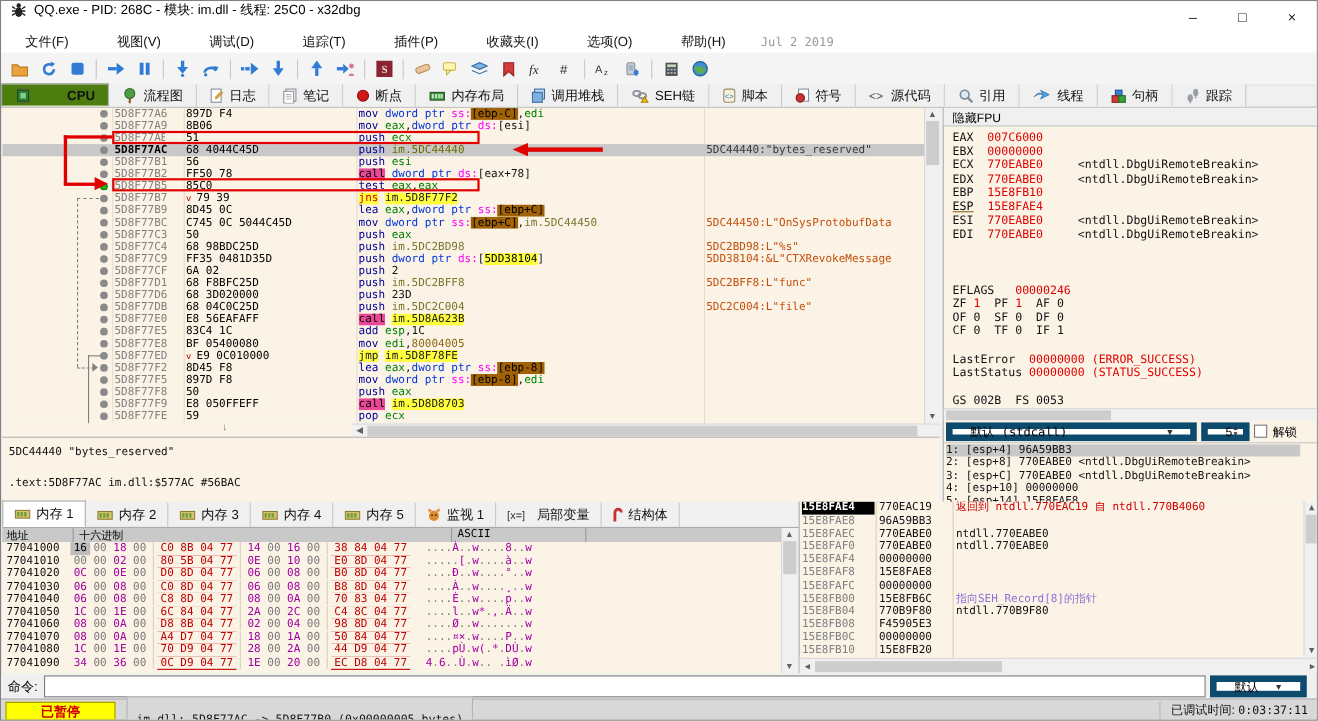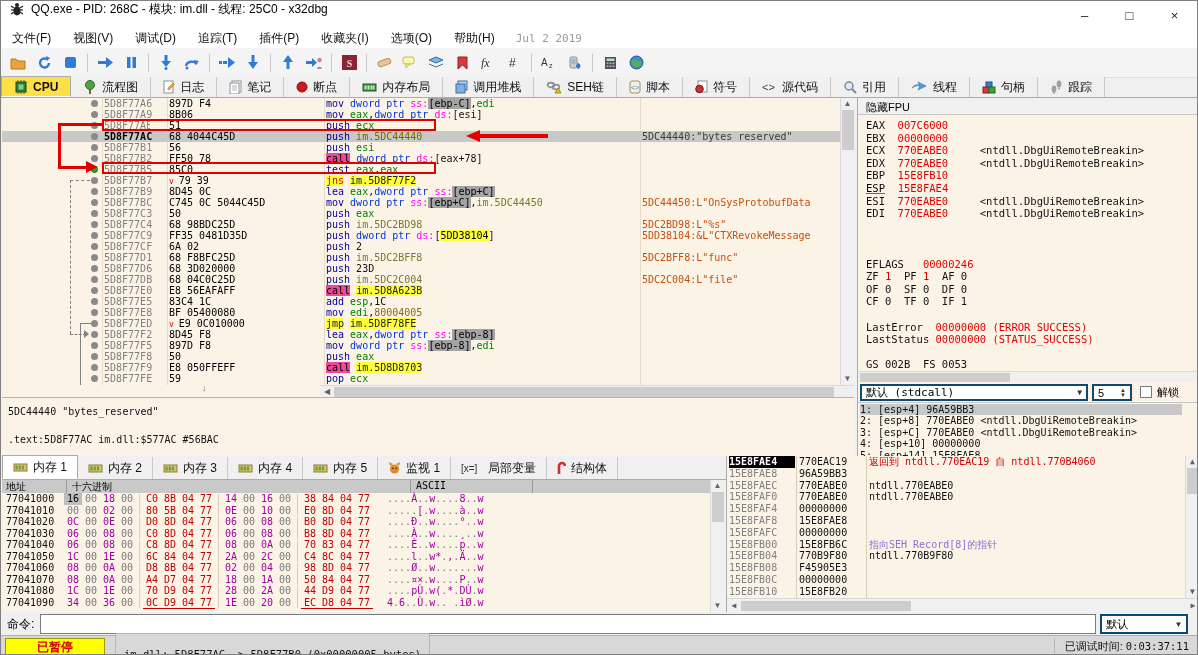--- a/index.html
+++ b/index.html
@@ -7,67 +7,67 @@
   .win{position:relative;width:1198px;height:655px;background:#F0F0F0;border:1px solid #808080;
        font-family:"Liberation Sans",sans-serif;overflow:hidden;}
   
   .titlebar{position:absolute;left:0;top:0;width:100%;height:28px;background:#FFFFFF;display:flex;}
   .titlebar .ticon{margin:0 6px 0 8px;width:16px;height:16px;}
   .titlebar .ttext{font-size:12px;color:#000;}
   .winbtns{position:absolute;right:0;top:0;height:28px;display:flex;}
   .winbtn{width:45px;height:28px;display:flex;align-items:center;justify-content:center;font-size:13px;color:#222;}
   
   .menubar{position:absolute;left:0;top:28px;width:100%;height:19px;background:#FFFFFF;display:flex;align-items:center;font-size:12px;}
-  .menuitem{padding:1px 11px;color:#111;}
+  .menuitem{padding:1px 22px;color:#111;}
   .menudate{color:#9a9a9a;font-family:"DejaVu Sans Mono",monospace;font-size:11px;padding-left:10px;}
   
   .toolbar{position:absolute;left:0;top:47px;width:100%;height:30px;background:#F4F4F4;border-bottom:1px solid #E0E0E0;display:flex;align-items:center;padding-left:4px;}
   .tbtn{width:24px;height:24px;display:flex;align-items:center;justify-content:center;margin:0 1px;}
   .tsep{width:1px;height:18px;background:#C8C8C8;margin:0 4px;}
   
   .tabbar{position:absolute;left:0;top:77px;width:100%;height:20px;background:#F0F0F0;border-bottom:1px solid #ABABAB;display:flex;align-items:flex-end;}
   .tab{height:20px;display:flex;align-items:center;padding:0 12px;font-size:12px;color:#111;border-right:1px solid #C9C9C9;background:#F0F0F0;}
-  .tab.active{background:#fde047;border:1px solid #ABABAB;border-bottom:1px solid #FFFFFF;height:21px;font-weight:bold;}
+  .tab.active{background:#4d7c0f;border:1px solid #ABABAB;border-bottom:1px solid #FFFFFF;height:21px;font-weight:bold;gap:28px;}
   .tab .ic{margin-right:5px;display:inline-flex;}
   
   .pane{position:absolute;background:#FBF3E6;}
   .mono{font-family:"DejaVu Sans Mono",monospace;}
   
   #disasm{left:1px;top:97px;width:852px;height:287px;overflow:hidden;}
   .drow{position:absolute;left:0;width:838px;height:11px;font-size:10px;line-height:11px;white-space:pre;}
   .drow.sel{background:#C8C8C8;}
   .dcol{position:absolute;top:0;height:11px;overflow:hidden;}
   .colline{position:absolute;top:0;width:1px;height:287px;background:#E6DCC8;}
   .dot{position:absolute;left:89px;top:2px;width:7px;height:7px;border-radius:50%;background:#8a8a8a;}
   .dot.bp{background:#19B219;border:1px solid #0a7a0a;}
   .adr{color:#808080;}
   .adr-sel{color:#000;font-weight:bold;}
   .byu{border-bottom:1px solid #222;}
   .jv{color:#C00000;font-size:8px;}
   .tok-mn{color:#00009B;} .tok-kw{color:#0037D8;} .tok-seg{color:#FF00FF;} .tok-reg{color:#008000;}
   .tok-pl{color:#111;} .tok-imm{color:#111;} .tok-immv{color:#8B6914;}
   .tok-mod{color:#787830;} .tok-modsel{color:#6E6E00;}
-  .tok-smem{background:#a3a3a3;color:#000;} .tok-ybg{background:#FFFF3C;color:#000;}
+  .tok-smem{background:#a16207;color:#000;} .tok-ybg{background:#FFFF3C;color:#000;}
   .tok-callbg{background:#ec4899;color:#000;} .tok-jcc{background:#FFFF3C;color:#E00000;}
   .tok-jmpk{background:#FFFF3C;color:#222;} .tok-jt{background:#FFFF3C;color:#222;margin-top:12px;}
   .cmt-o{color:#C4500E;} .cmt-s{color:#3A3A3A;}
   .overlay{position:absolute;pointer-events:none;}
   .vscroll{position:absolute;width:14px;background:#F0F0F0;border-left:1px solid #D9D9D9;}
   .hscroll{position:absolute;height:12px;background:#F0F0F0;border-top:1px solid #D9D9D9;}
   .thumb{position:absolute;background:#CDCDCD;}
   .sarrow{position:absolute;color:#606060;font-size:8px;line-height:8px;width:100%;text-align:center;}
   
   #infobox{left:1px;top:396px;width:852px;height:59px;border-top:1px solid #B5B5B5;font-size:10px;color:#111;}
   #infobox div{position:absolute;left:6px;white-space:pre;}
   
   #regs{left:856px;top:97px;width:341px;height:358px;border-left:1px solid #ABABAB;}
   #regs .rhead{position:absolute;left:0;top:0;width:100%;height:17px;background:#F0F0F0;border-bottom:1px solid #C6C6C6;font-size:11px;padding:2px 0 0 8px;color:#000;}
   .regline{position:absolute;left:8px;width:330px;height:12.6px;font-size:10.5px;line-height:12.6px;white-space:pre;overflow:hidden;}
   .rk{color:#111;} .rr{color:#E00000;} .rku{text-decoration:underline;text-decoration-color:#8B6914;}
-  .combo{background:#FFF;border:2px solid #0c4a6e;font-size:11px;display:flex;align-items:center;justify-content:space-between;padding:0 4px;color:#000;}
+  .combo{background:#FFF;border:6px solid #0c4a6e;font-size:11px;display:flex;align-items:center;justify-content:space-between;padding:0 16px;color:#000;}
   .combo .car{font-size:8px;color:#333;}
   .argrow{position:absolute;left:2px;width:322px;height:11.4px;font-size:10px;line-height:11.4px;white-space:pre;color:#111;overflow:hidden;}
   .argrow.sel{background:#C8C8C8;}
   
   #dumpwrap{left:1px;top:455px;width:818px;height:156px;background:#F0F0F0;}
   .dtabs{position:absolute;left:0;top:0;height:24px;display:flex;align-items:flex-end;width:100%;border-bottom:1px solid #ABABAB;background:#F0F0F0;}
   .dtab{height:22px;display:flex;align-items:center;padding:0 10px;font-size:12px;border-right:1px solid #C9C9C9;color:#111;}
   .dtab.active{background:#FFFFFF;border:1px solid #ABABAB;border-bottom:1px solid #fff;height:24px;}
   .dhead{position:absolute;left:0;top:24px;width:708px;height:13px;background:#C9C9C9;font-size:10px;color:#000;}
   .dhead span{position:absolute;top:0;}

